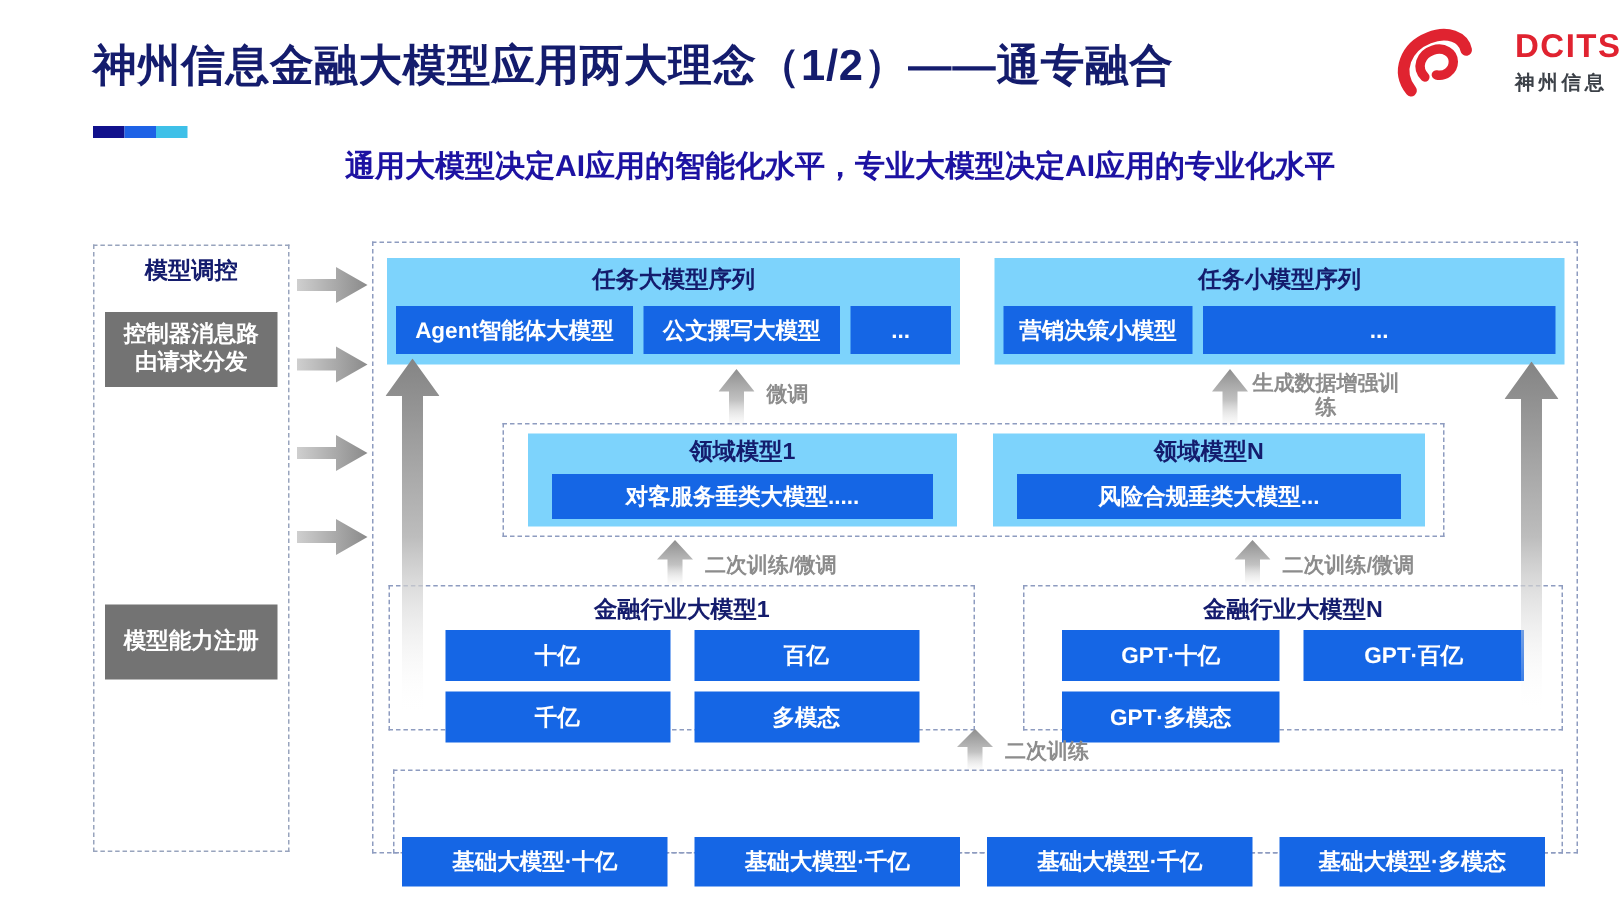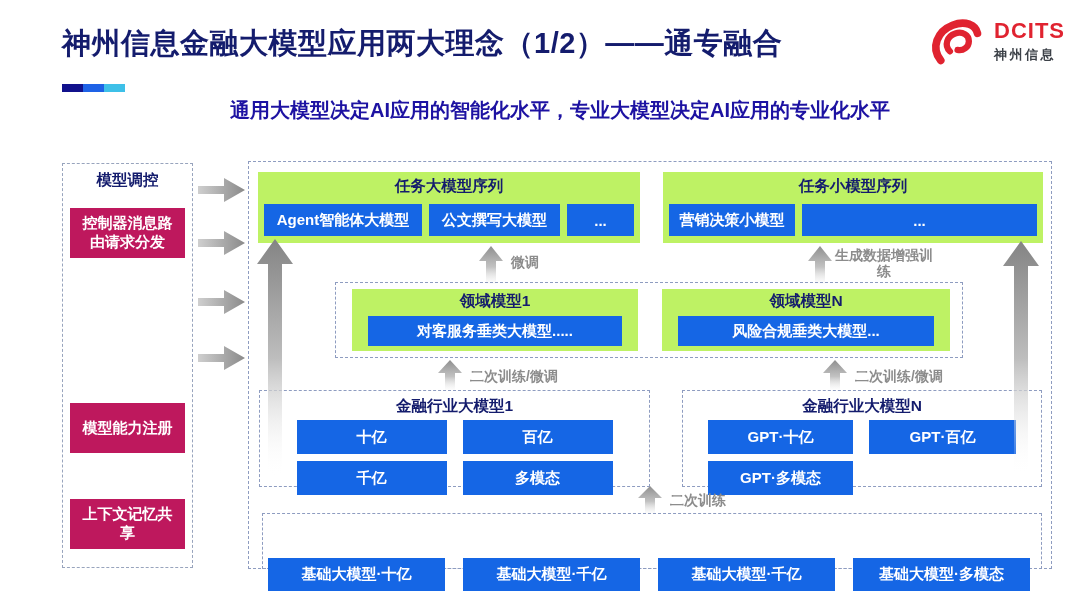--- a/index.html
+++ b/index.html
@@ -5,28 +5,28 @@
   html,body{margin:0;padding:0;background:#fff;font-family:"Liberation Sans","DejaVu Sans",sans-serif;}
   #canvas{position:relative;width:1080px;height:608px;background:#ffffff;overflow:hidden;}
   .abs{position:absolute;}
   .title{position:absolute;left:62px;top:24px;font-size:29px;font-weight:bold;color:#141c6d;white-space:nowrap;letter-spacing:0.5px;}
   .accent{position:absolute;left:62px;top:84px;display:flex;}
   .accent span{display:block;width:21px;height:8px;}
   .accent .a1{background:#11118c;}
   .accent .a2{background:#1e62e6;}
   .accent .a3{background:#3ec0e8;}
   .subtitle{position:absolute;left:160px;top:97px;width:800px;text-align:center;font-size:20px;font-weight:bold;color:#1d12a2;white-space:nowrap;}
-  .logo{position:absolute;left:926px;top:16px;display:flex;align-items:center;gap:6px;}
+  .logo{position:absolute;left:926px;top:16px;display:flex;align-items:center;gap:22px;}
   .logo-en{font-size:22px;font-weight:bold;color:#e02330;letter-spacing:1px;line-height:1;}
   .logo-cn{font-size:13px;font-weight:bold;color:#3c4148;letter-spacing:2.5px;margin-top:4px;}
   .sidebar{position:absolute;left:62px;top:163px;width:131px;height:405px;border:1.5px dashed #98a4bd;box-sizing:border-box;}
   .sidebar-title{position:absolute;top:6px;left:0;right:0;text-align:center;font-size:15.5px;font-weight:bold;color:#141c6d;}
-  .sbtn{position:absolute;left:7px;width:115px;height:50px;background:#be185d;color:#fff;font-size:15px;font-weight:bold;display:flex;align-items:center;justify-content:center;text-align:center;line-height:1.25;padding:0 10px;box-sizing:border-box;}
+  .sbtn{position:absolute;left:7px;width:115px;height:50px;background:#737373;color:#fff;font-size:15px;font-weight:bold;display:flex;align-items:center;justify-content:center;text-align:center;line-height:1.25;padding:0 10px;box-sizing:border-box;}
   .dashbox{position:absolute;border:1.5px dashed #8e9cc0;box-sizing:border-box;padding-left:24px;}
-  .group{position:absolute;background:#bef264;}
+  .group{position:absolute;background:#7dd3fc;}
   .gtitle{position:absolute;top:4px;left:0;right:0;text-align:center;font-size:15.5px;font-weight:bold;color:#141c6d;white-space:nowrap;}
   .brow{position:absolute;left:6px;right:6px;bottom:7px;display:flex;gap:7px;}
   .bbtn{height:32px;background:#1566e5;color:#fff;font-size:15px;font-weight:bold;display:flex;align-items:center;justify-content:center;white-space:nowrap;}
   .nbtn{position:absolute;background:#1566e5;color:#fff;font-weight:bold;font-size:15px;display:flex;align-items:center;justify-content:center;white-space:nowrap;}
   .grid2{position:absolute;left:0;right:0;top:29px;display:grid;grid-template-columns:150px 150px;gap:7px 16px;justify-content:center;}
   .cell{height:34px;background:#1566e5;color:#fff;font-size:15px;font-weight:bold;display:flex;align-items:center;justify-content:center;white-space:nowrap;}
   .baserow{position:absolute;left:268px;top:530px;display:flex;gap:18px;margin-top:28px;}
   .baserow .cell{width:177px;height:33px;}
   .alabel{position:absolute;color:#8c8c8c;font-size:14px;font-weight:bold;line-height:1.15;white-space:nowrap;}
   .alabel.wrap{white-space:normal;text-align:center;}
@@ -74,21 +74,20 @@
     <div>
       <div class="logo-en">DCITS</div>
       <div class="logo-cn">神州信息</div>
     </div>
   </div>
 
   <div class="sidebar">
     <div class="sidebar-title">模型调控</div>
     <div class="sbtn" style="top:44px">控制器消息路由请求分发</div>
     <div class="sbtn" style="top:239px">模型能力注册</div>
-    <div class="sbtn" style="top:335px">上下文记忆共享</div>
   </div>
 
   <svg class="abs" style="left:198px;top:177px" width="48" height="26">
       <polygon points="0,9 26,9 26,1 47,13 26,25 26,17 0,17" fill="url(#gR)"></polygon>
     </svg>
   <svg class="abs" style="left:198px;top:230px" width="48" height="26">
       <polygon points="0,9 26,9 26,1 47,13 26,25 26,17 0,17" fill="url(#gR)"></polygon>
     </svg>
   <svg class="abs" style="left:198px;top:289px" width="48" height="26">
       <polygon points="0,9 26,9 26,1 47,13 26,25 26,17 0,17" fill="url(#gR)"></polygon>

